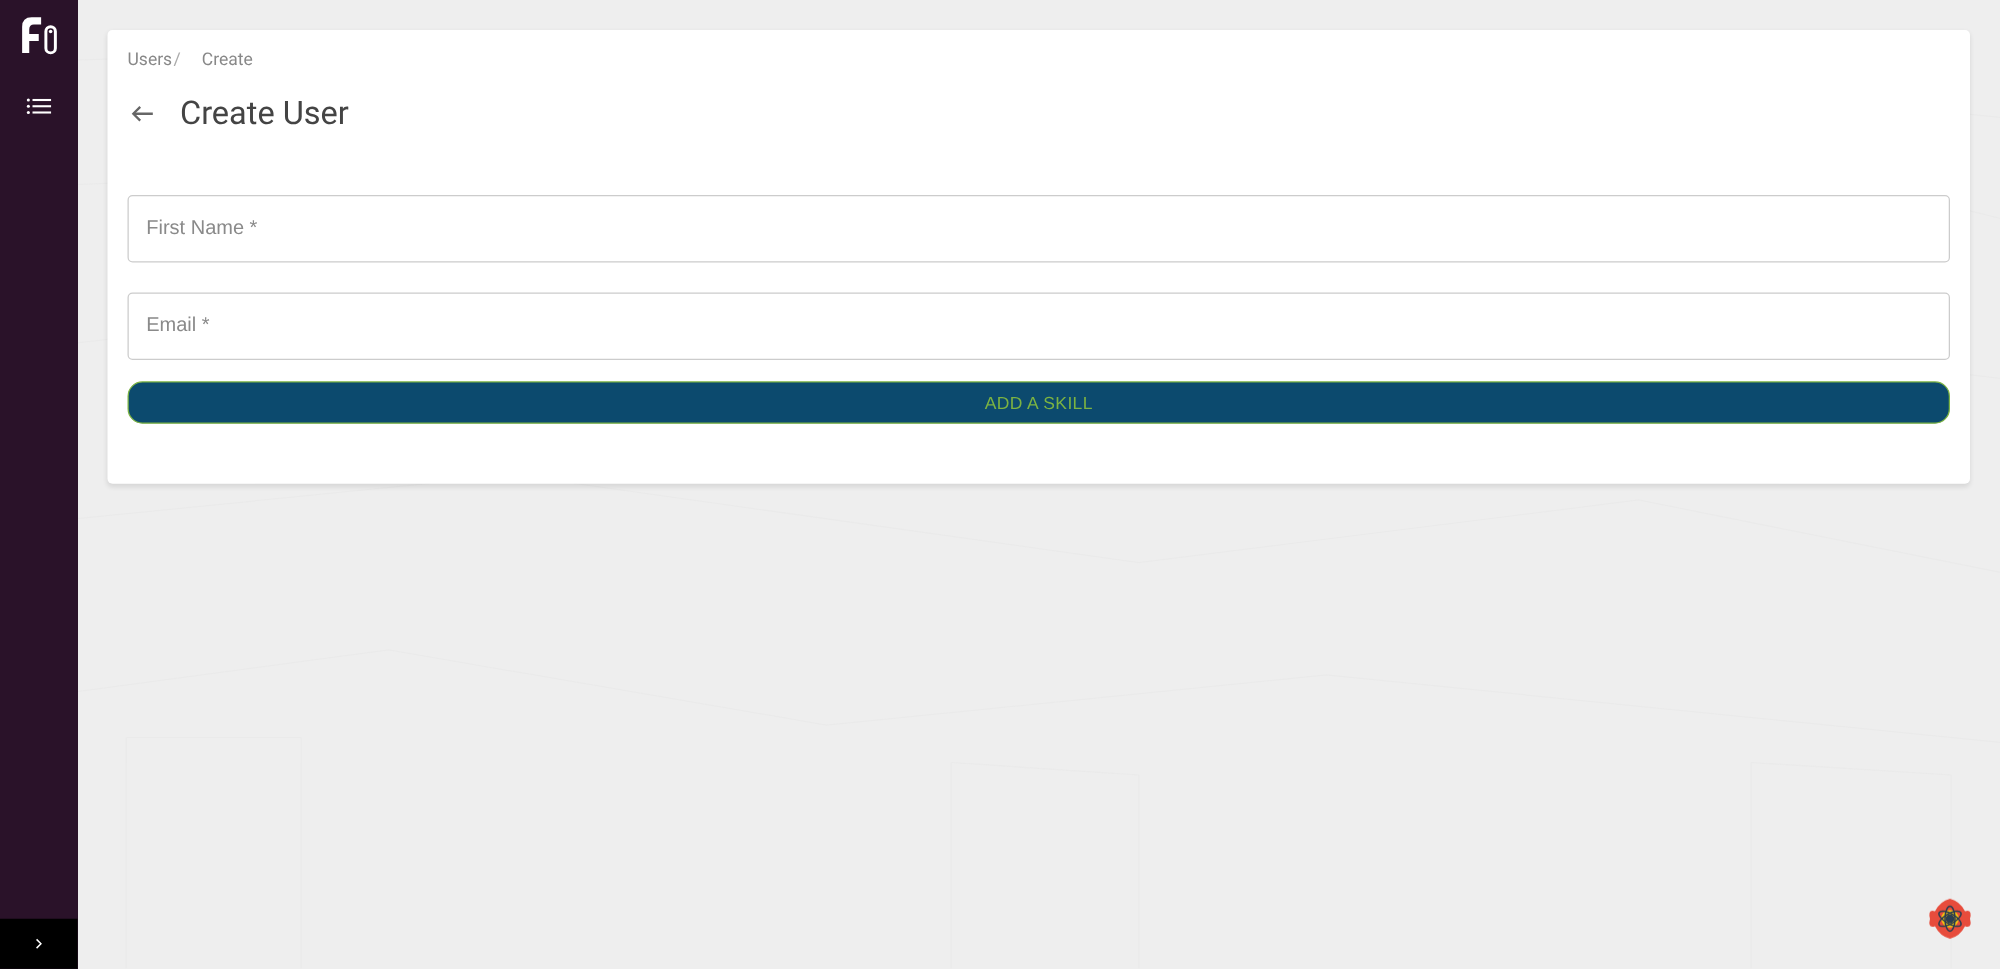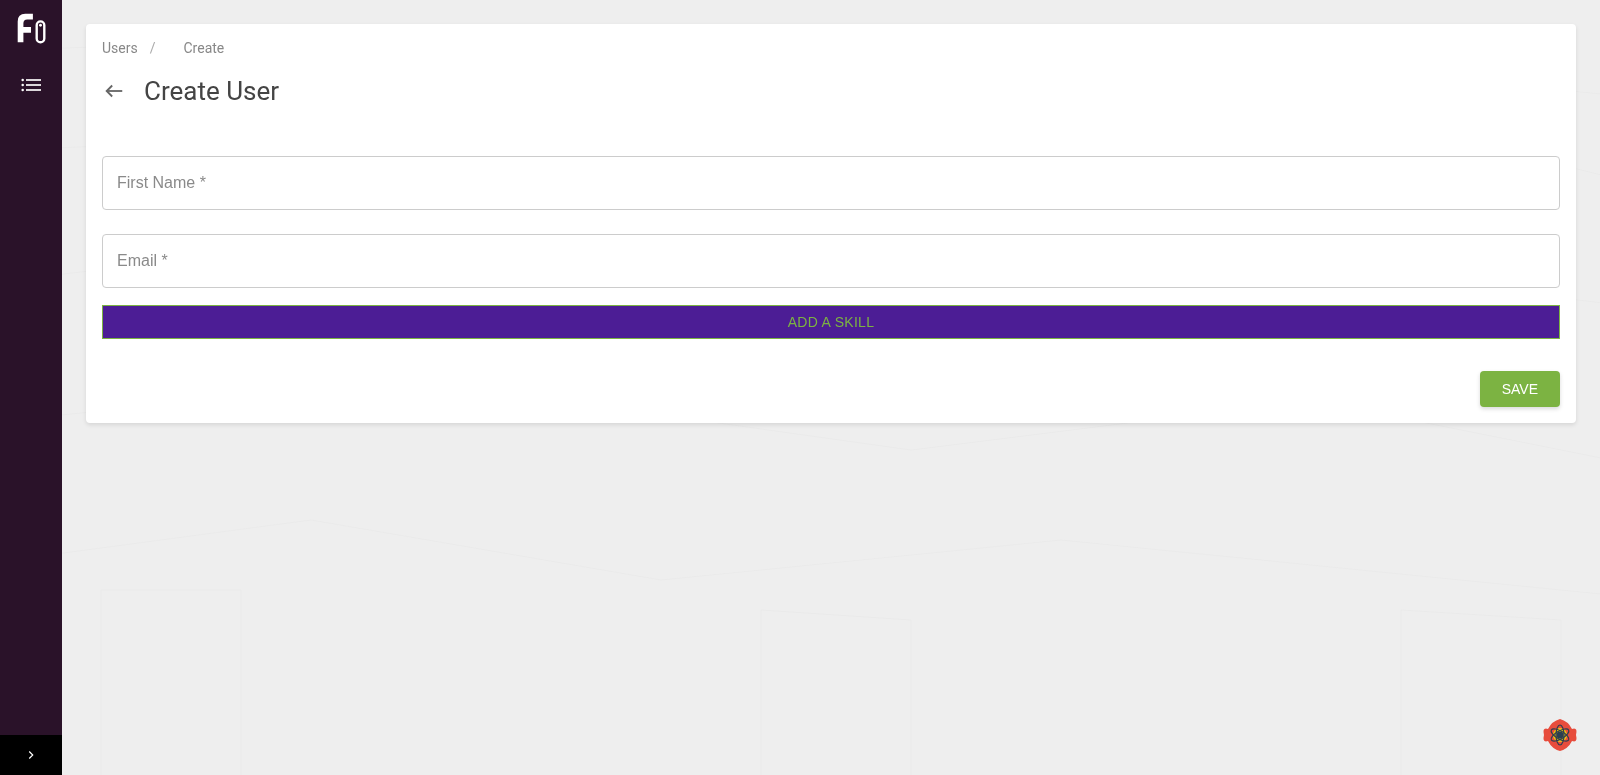--- a/index.html
+++ b/index.html
@@ -97,21 +97,21 @@
       background: #ffffff;
       border-radius: 4px;
       box-shadow: 0 2px 4px rgba(0,0,0,0.1);
       padding: 16px;
       position: relative;
       z-index: 1;
     }
     .breadcrumb {
       display: flex;
       align-items: center;
-      gap: 12px;
+      gap: 1px;
       font-size: 14px;
       color: #999999;
       margin-bottom: 20px;
     }
     .breadcrumb a {
       color: #888888;
       text-decoration: none;
     }
     .breadcrumb-separator {
       color: #aaaaaa;
@@ -158,22 +158,22 @@
       margin-bottom: 24px;
       outline: none;
     }
     .form-field::placeholder {
       color: #8a8a8a;
     }
     .add-skill-button {
       width: 100%;
       height: 34px;
       border: 1px solid #7cb342;
-      border-radius: 0;
-      background: #4c1d95;
+      border-radius: 12px;
+      background: #0c4a6e;
       color: #7cb342;
       font-size: 14px;
       font-weight: 500;
       letter-spacing: 0.3px;
       cursor: pointer;
       margin-top: -14px;
       margin-bottom: 32px;
     }
     .form-actions {
       display: flex;
@@ -263,23 +263,20 @@
       </div>
       <h1 class="page-title">Create User</h1>
     </div>
 
     <input type="text" class="form-field" placeholder="First Name *" style="">
 
     <input type="text" class="form-field" placeholder="Email *" style="">
 
     <button class="add-skill-button">ADD A SKILL</button>
 
-    <div class="form-actions">
-      <button class="save-button">SAVE</button>
-    </div>
   </div>
 </div>
 
 <div class="devtools-badge">
   <svg viewBox="0 0 40 40">
     <g transform="translate(20 20)">
       <path d="M 0 -16 Q 8 -14 12 -6 Q 18 -8 16 0 Q 18 8 12 6 Q 8 14 0 16 Q -8 14 -12 6 Q -18 8 -16 0 Q -18 -8 -12 -6 Q -8 -14 0 -16 Z" fill="#e74c3c"></path>
       <circle cx="0" cy="0" r="7" fill="#f1c40f"></circle>
       <circle cx="0" cy="0" r="3.5" fill="#2c3e50"></circle>
       <ellipse cx="0" cy="0" rx="10" ry="4" fill="none" stroke="#2c3e50" stroke-width="1.2" transform="rotate(30)"></ellipse>

